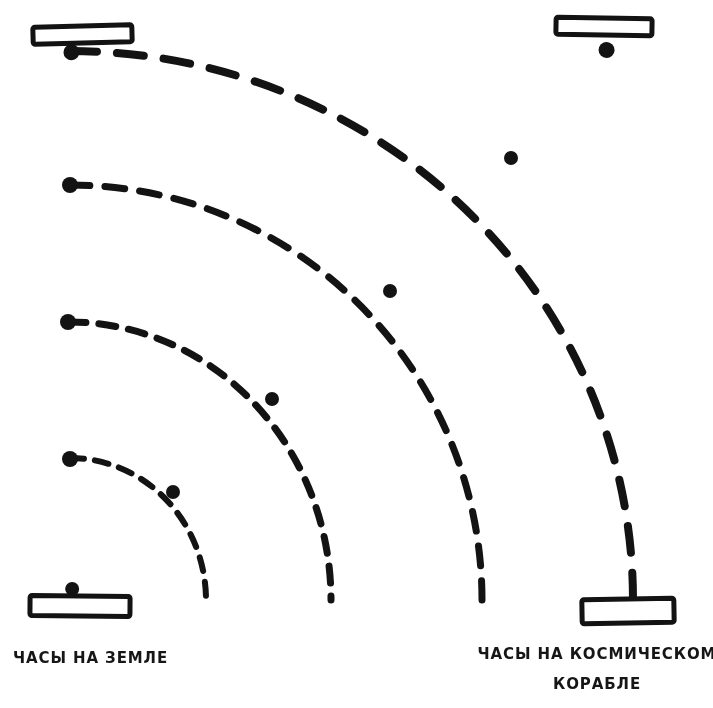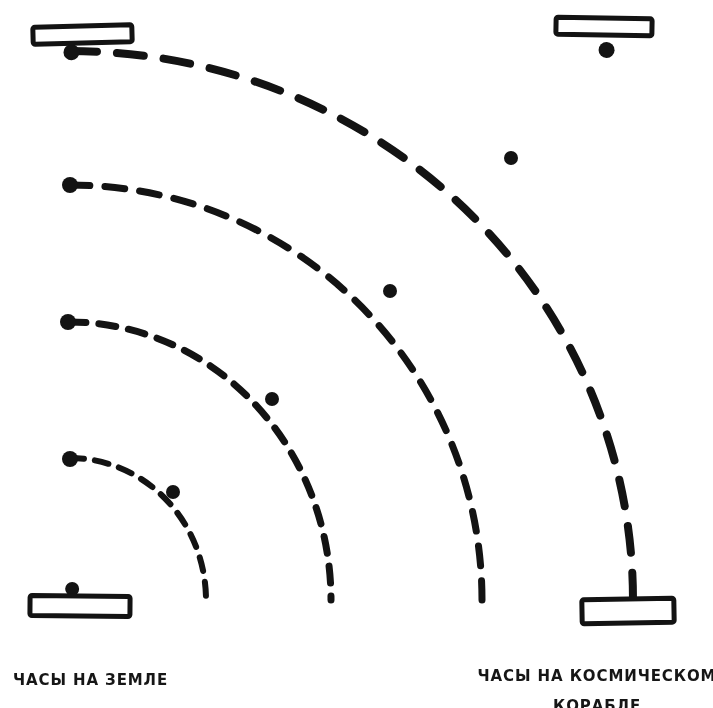--- a/index.html
+++ b/index.html
@@ -20,21 +20,20 @@
     left: 0;
     top: 0;
   }
   .label {
     position: absolute;
     color: #161616;
     font-weight: 700;
     font-size: 15px;
     letter-spacing: 0.9px;
     white-space: nowrap;
-    margin-top: 22px;
   }
   .label-earth {
     left: 13px;
     top: 649px;
   }
   .label-ship {
     left: 468px;
     top: 647px;
     width: 258px;
     text-align: center;

